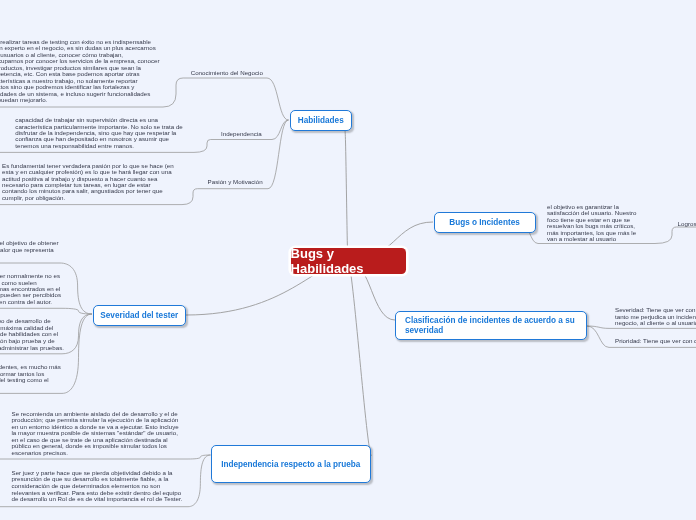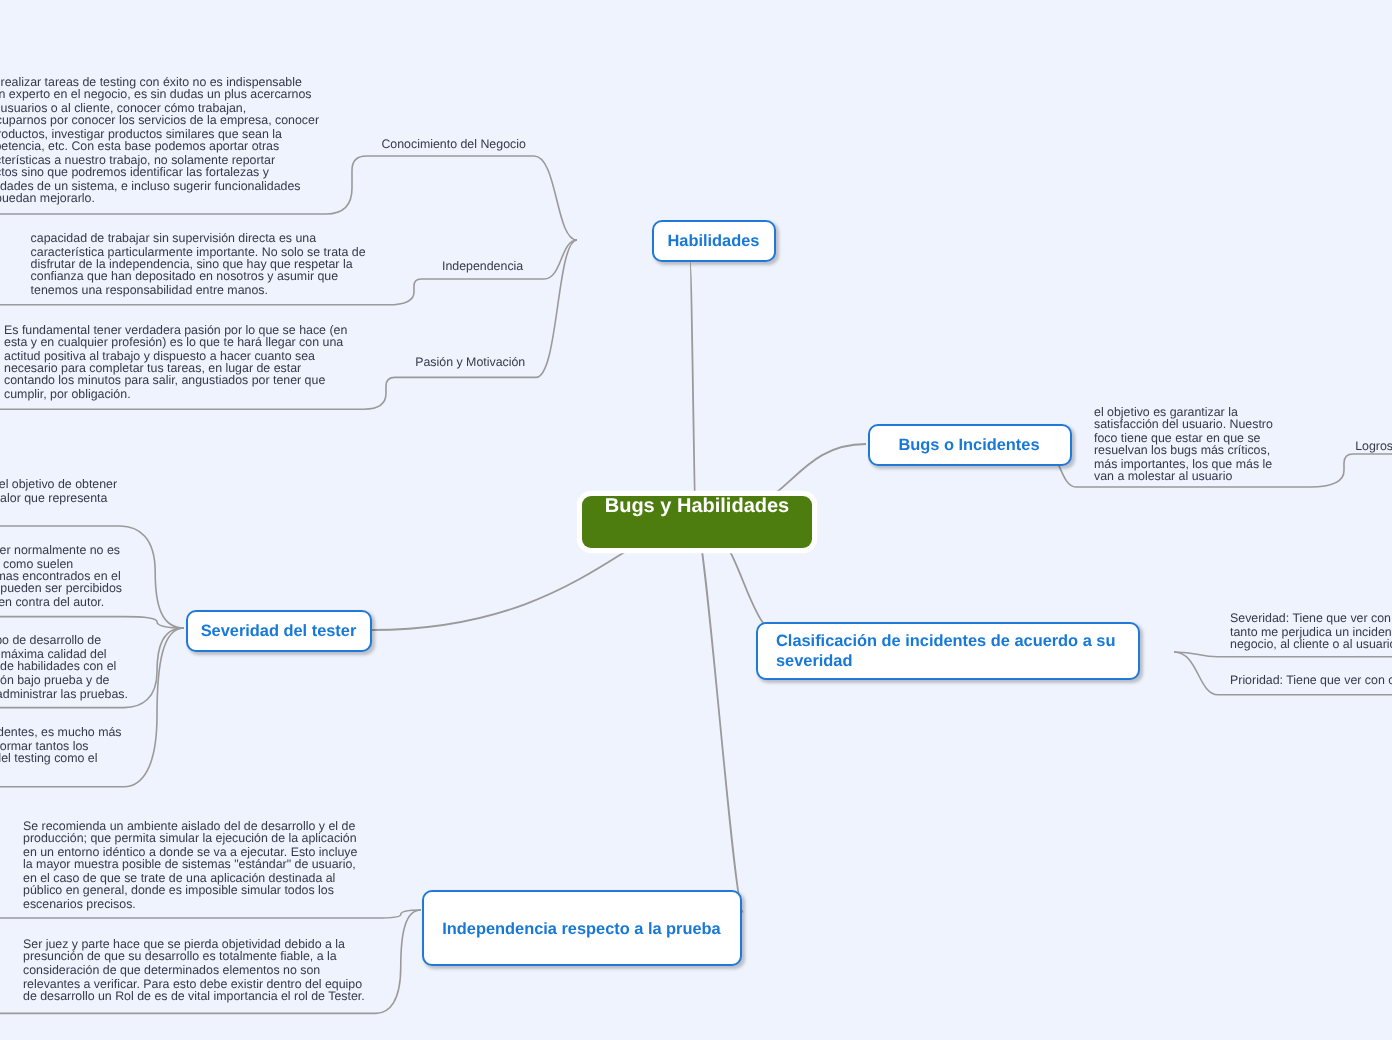--- a/index.html
+++ b/index.html
@@ -14,24 +14,24 @@
   .tbox div{height:var(--lh);line-height:var(--lh);}
   .blabel{position:absolute;color:#35394a;font-size:6.2px;white-space:nowrap;
           line-height:7px;}
   .node{position:absolute;box-sizing:border-box;background:#fff;border:1.5px solid #2079d8;
         border-radius:5px;color:#1878d8;font-weight:bold;font-size:8.2px;
         display:flex;align-items:center;justify-content:center;text-align:center;
         box-shadow:1.2px 1.2px 1.6px rgba(0,0,0,.22);}
   .node span{line-height:10.4px;white-space:nowrap;position:relative;top:0.8px;}
   .node.wrap{justify-content:flex-start;text-align:left;}
   .node.wrap span{white-space:normal;padding:0 9px;}
-  .root{position:absolute;box-sizing:border-box;background:#4d7c0f;
+  .root{position:absolute;box-sizing:border-box;background:#b91c1c;
         box-shadow:0 0 0 2.6px #fff;
-        border-radius:4.5px;color:#fff;font-weight:bold;font-size:10px;
-        display:flex;align-items:flex-start;justify-content:center;}
+        border-radius:4.5px;color:#fff;font-weight:bold;font-size:13px;
+        display:flex;align-items:center;justify-content:center;}
 </style>
 </head>
 <body>
 
 <div id="stage">
   <svg class="links" viewBox="0 0 696 520">
     <g id="root-link-group" fill="none" stroke="#9a9a9a" stroke-width="0.9">
         <path d="M 348 261 C 347.1 261 345.9 131 345 131"></path>
         <path d="M 348 261 C 394.75 261 394.75 222 433 222"></path>
         <path d="M 348 261 C 315.6 261 286.44 315 186 315"></path>
@@ -138,28 +138,28 @@
       <div>tanto me perjudica un incidente en el</div>
       <div>negocio, al cliente o al usuario</div>
     </div>
   <div class="tbox" style="left: 615px; top: 338.3px; --lh: 6.4px;">
       <div>Prioridad: Tiene que ver con cuándo</div>
     </div>
 
   <div class="root" style="left: 290.6px; top: 248px; width: 115.8px; height: 26.1px;">
     <span>Bugs y Habilidades</span>
   </div>
-  <div class="node" style="left: 289.5px; top: 110px; width: 62.5px; height: 21px; margin-left: 36px;">
+  <div class="node" style="left: 289.5px; top: 110px; width: 62.5px; height: 21px;">
     <span>Habilidades</span>
   </div>
   <div class="node" style="left: 433.5px; top: 212px; width: 102px; height: 21px;">
     <span>Bugs o Incidentes</span>
   </div>
   <div class="node" style="left: 92.5px; top: 305px; width: 93.5px; height: 21px;">
     <span>Severidad del tester</span>
   </div>
   <div class="node" style="left: 210.5px; top: 445px; width: 160.5px; height: 38px;">
     <span>Independencia respecto a la prueba</span>
   </div>
-  <div class="node wrap" style="left: 378px; top: 311px; width: 192px; height: 29px;">
+  <div class="node wrap" style="left: 395px; top: 311px; width: 192px; height: 29px;">
     <span>Clasificación de incidentes de acuerdo a su severidad</span>
   </div>
 </div>
 
 </body></html>

